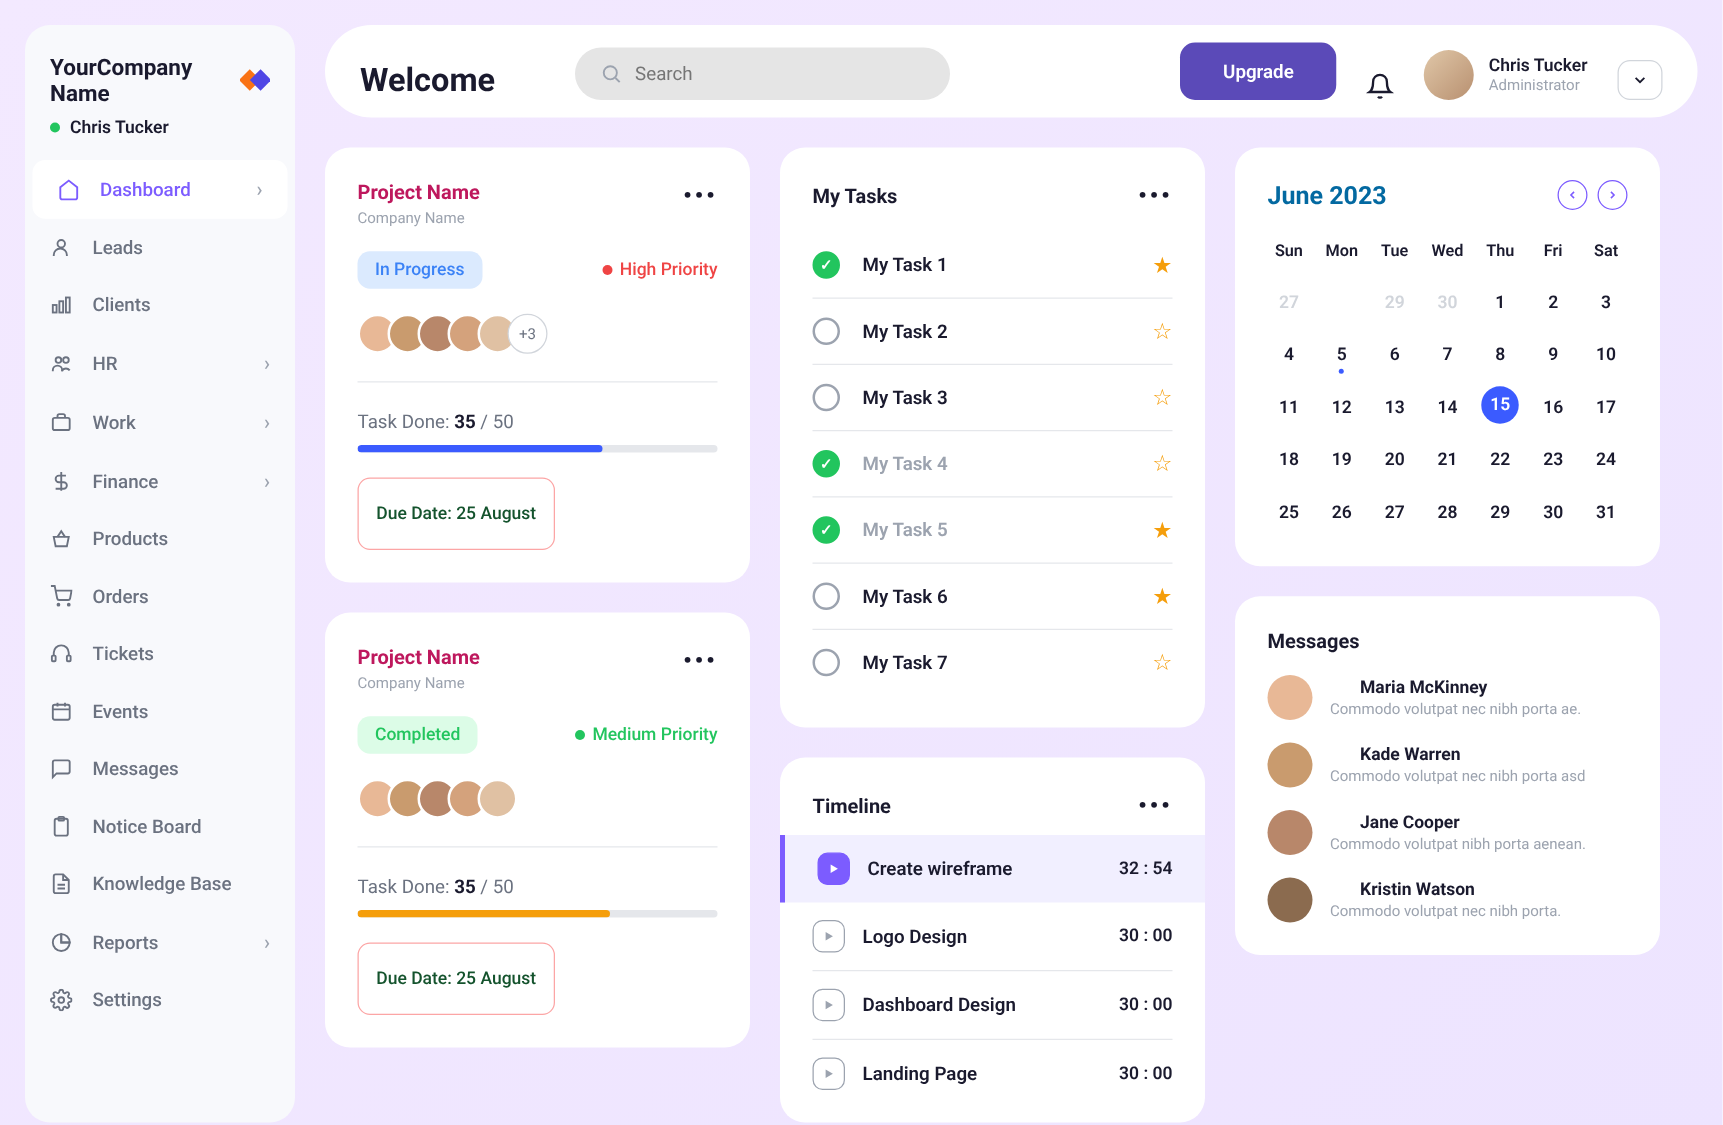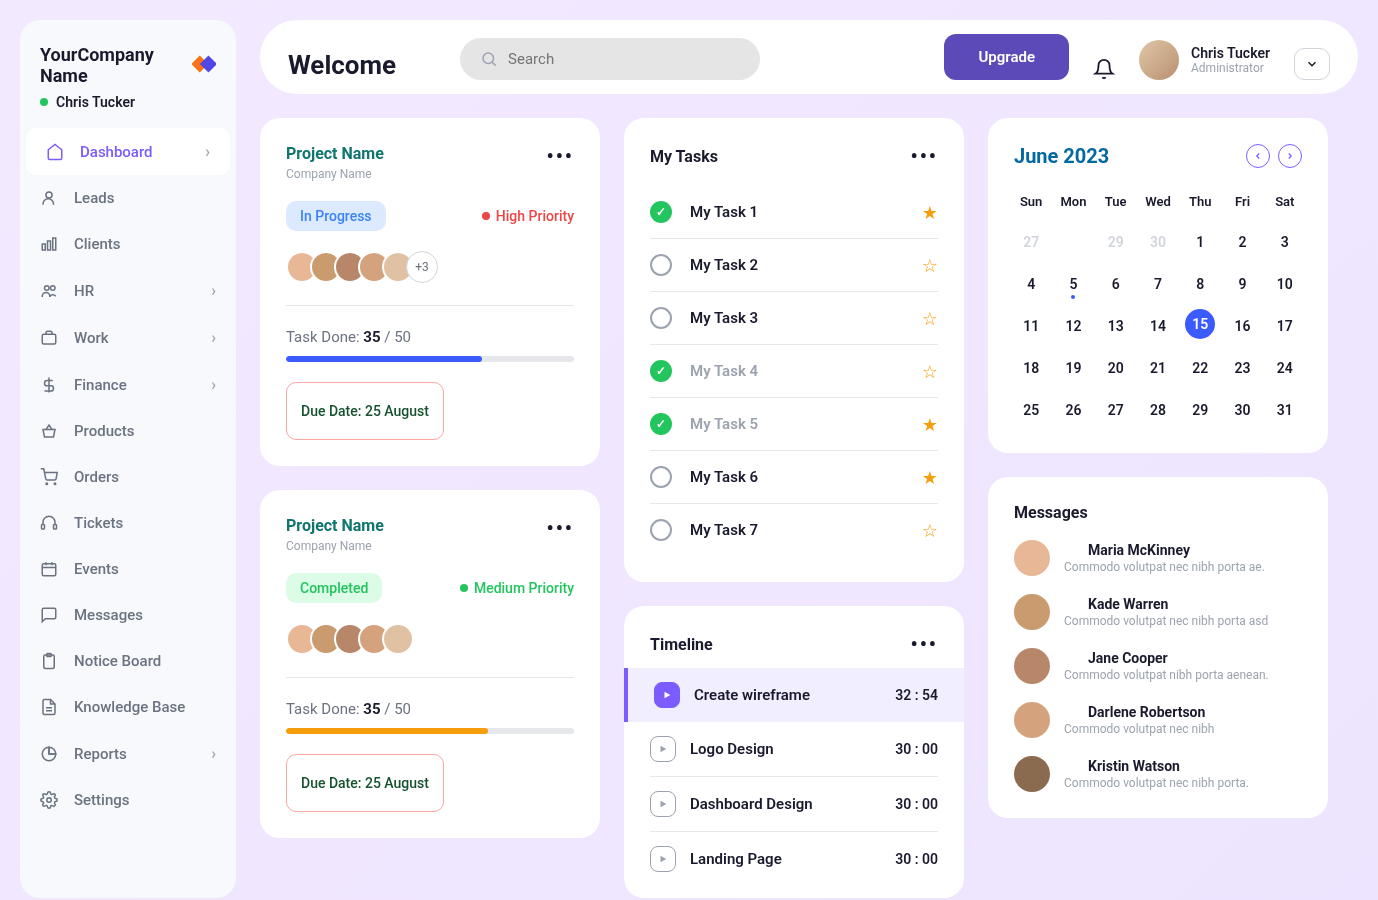--- a/index.html
+++ b/index.html
@@ -35,21 +35,21 @@
     .profile-text .role { font-size: 12px; color: #9ca3af; }
     .dropdown-chev { border: 1px solid #d1d5db; border-radius: 10px; padding: 8px 10px; cursor: pointer; }
     
     
     .grid { display: grid; grid-template-columns: 340px 340px 340px; gap: 24px; align-items: flex-start; }
     .col { display: flex; flex-direction: column; gap: 24px; }
     .card { background: #fff; border-radius: 20px; padding: 26px; }
     
     
     .proj-head { display: flex; justify-content: space-between; align-items: flex-start; }
-    .proj-title { font-size: 16px; font-weight: 700; color: #0f766e; }
+    .proj-title { font-size: 16px; font-weight: 700; color: #be185d; }
     .proj-sub { font-size: 12px; color: #9ca3af; margin-top: 4px; }
     .dots { font-size: 20px; color: #1a1a2e; cursor: pointer; font-weight: 700; letter-spacing: 2px; }
     .status-row { display: flex; align-items: center; justify-content: space-between; margin-top: 20px; }
     .badge { padding: 7px 14px; border-radius: 10px; font-size: 14px; font-weight: 500; }
     .badge.progress { background: #dbeafe; color: #3b82f6; }
     .badge.done { background: #dcfce7; color: #22c55e; }
     .priority { display: flex; align-items: center; gap: 6px; font-size: 14px; font-weight: 500; }
     .priority.high { color: #ef4444; }
     .priority.med { color: #22c55e; }
     .p-dot { width: 8px; height: 8px; border-radius: 50%; background: currentColor; }
@@ -538,27 +538,20 @@
     </div>
   </div>
               <div class="msg-row">
     <div class="msg-av" style="background:#b8876a"></div>
     <div class="msg-text">
       <div class="mn">Jane Cooper</div>
       <div class="mp">Commodo volutpat  nibh porta aenean.</div>
     </div>
   </div>
               <div class="msg-row">
-    <div class="msg-av" style="background:#d4a27c"></div>
-    <div class="msg-text">
-      <div class="mn">Darlene Robertson</div>
-      <div class="mp">Commodo volutpat nec nibh</div>
-    </div>
-  </div>
-              <div class="msg-row">
     <div class="msg-av" style="background:#8b6b4f"></div>
     <div class="msg-text">
       <div class="mn">Kristin Watson</div>
       <div class="mp">Commodo volutpat nec nibh porta.</div>
     </div>
   </div>
             </div>
         </div>
       </div>
     </div>

